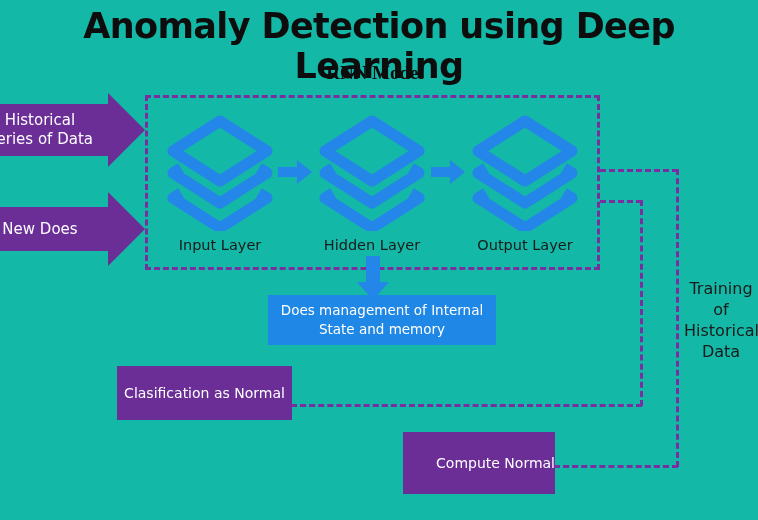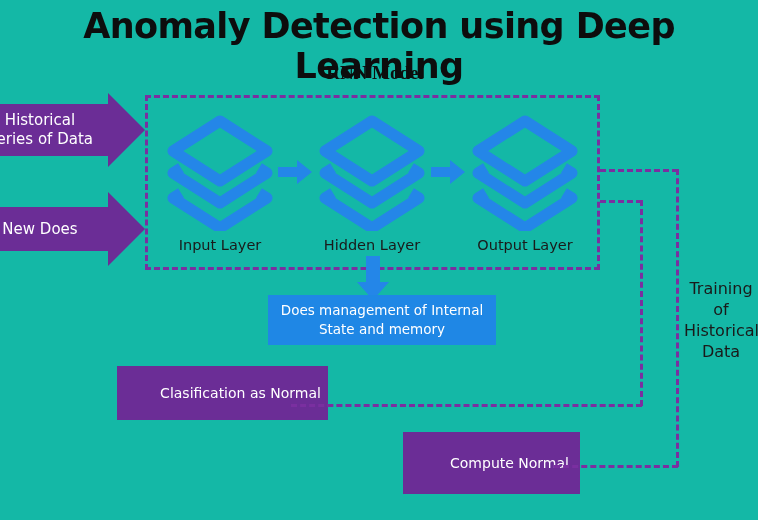--- a/index.html
+++ b/index.html
@@ -129,24 +129,23 @@
     position: absolute;
     background: #6b2d96;
     color: #ffffff;
     font-size: 14px;
     line-height: 20px;
     text-align: center;
     display: flex;
     align-items: center;
     justify-content: center;
     font-family: "DejaVu Sans", sans-serif;
-    padding-left: 36px;
   }
   #box-classify { left: 117px; top: 366px; width: 175px; height: 54px; }
-  #box-compute  { left: 403px; top: 432px; width: 141px; height: 62px; }
+  #box-compute  { left: 403px; top: 432px; width: 152px; height: 62px; justify-content: flex-end; }
 
   
   .dash-h {
     position: absolute;
     height: 0;
     border-top: 3px dashed #7a2fa0;
   }
   .dash-v {
     position: absolute;
     width: 0;

